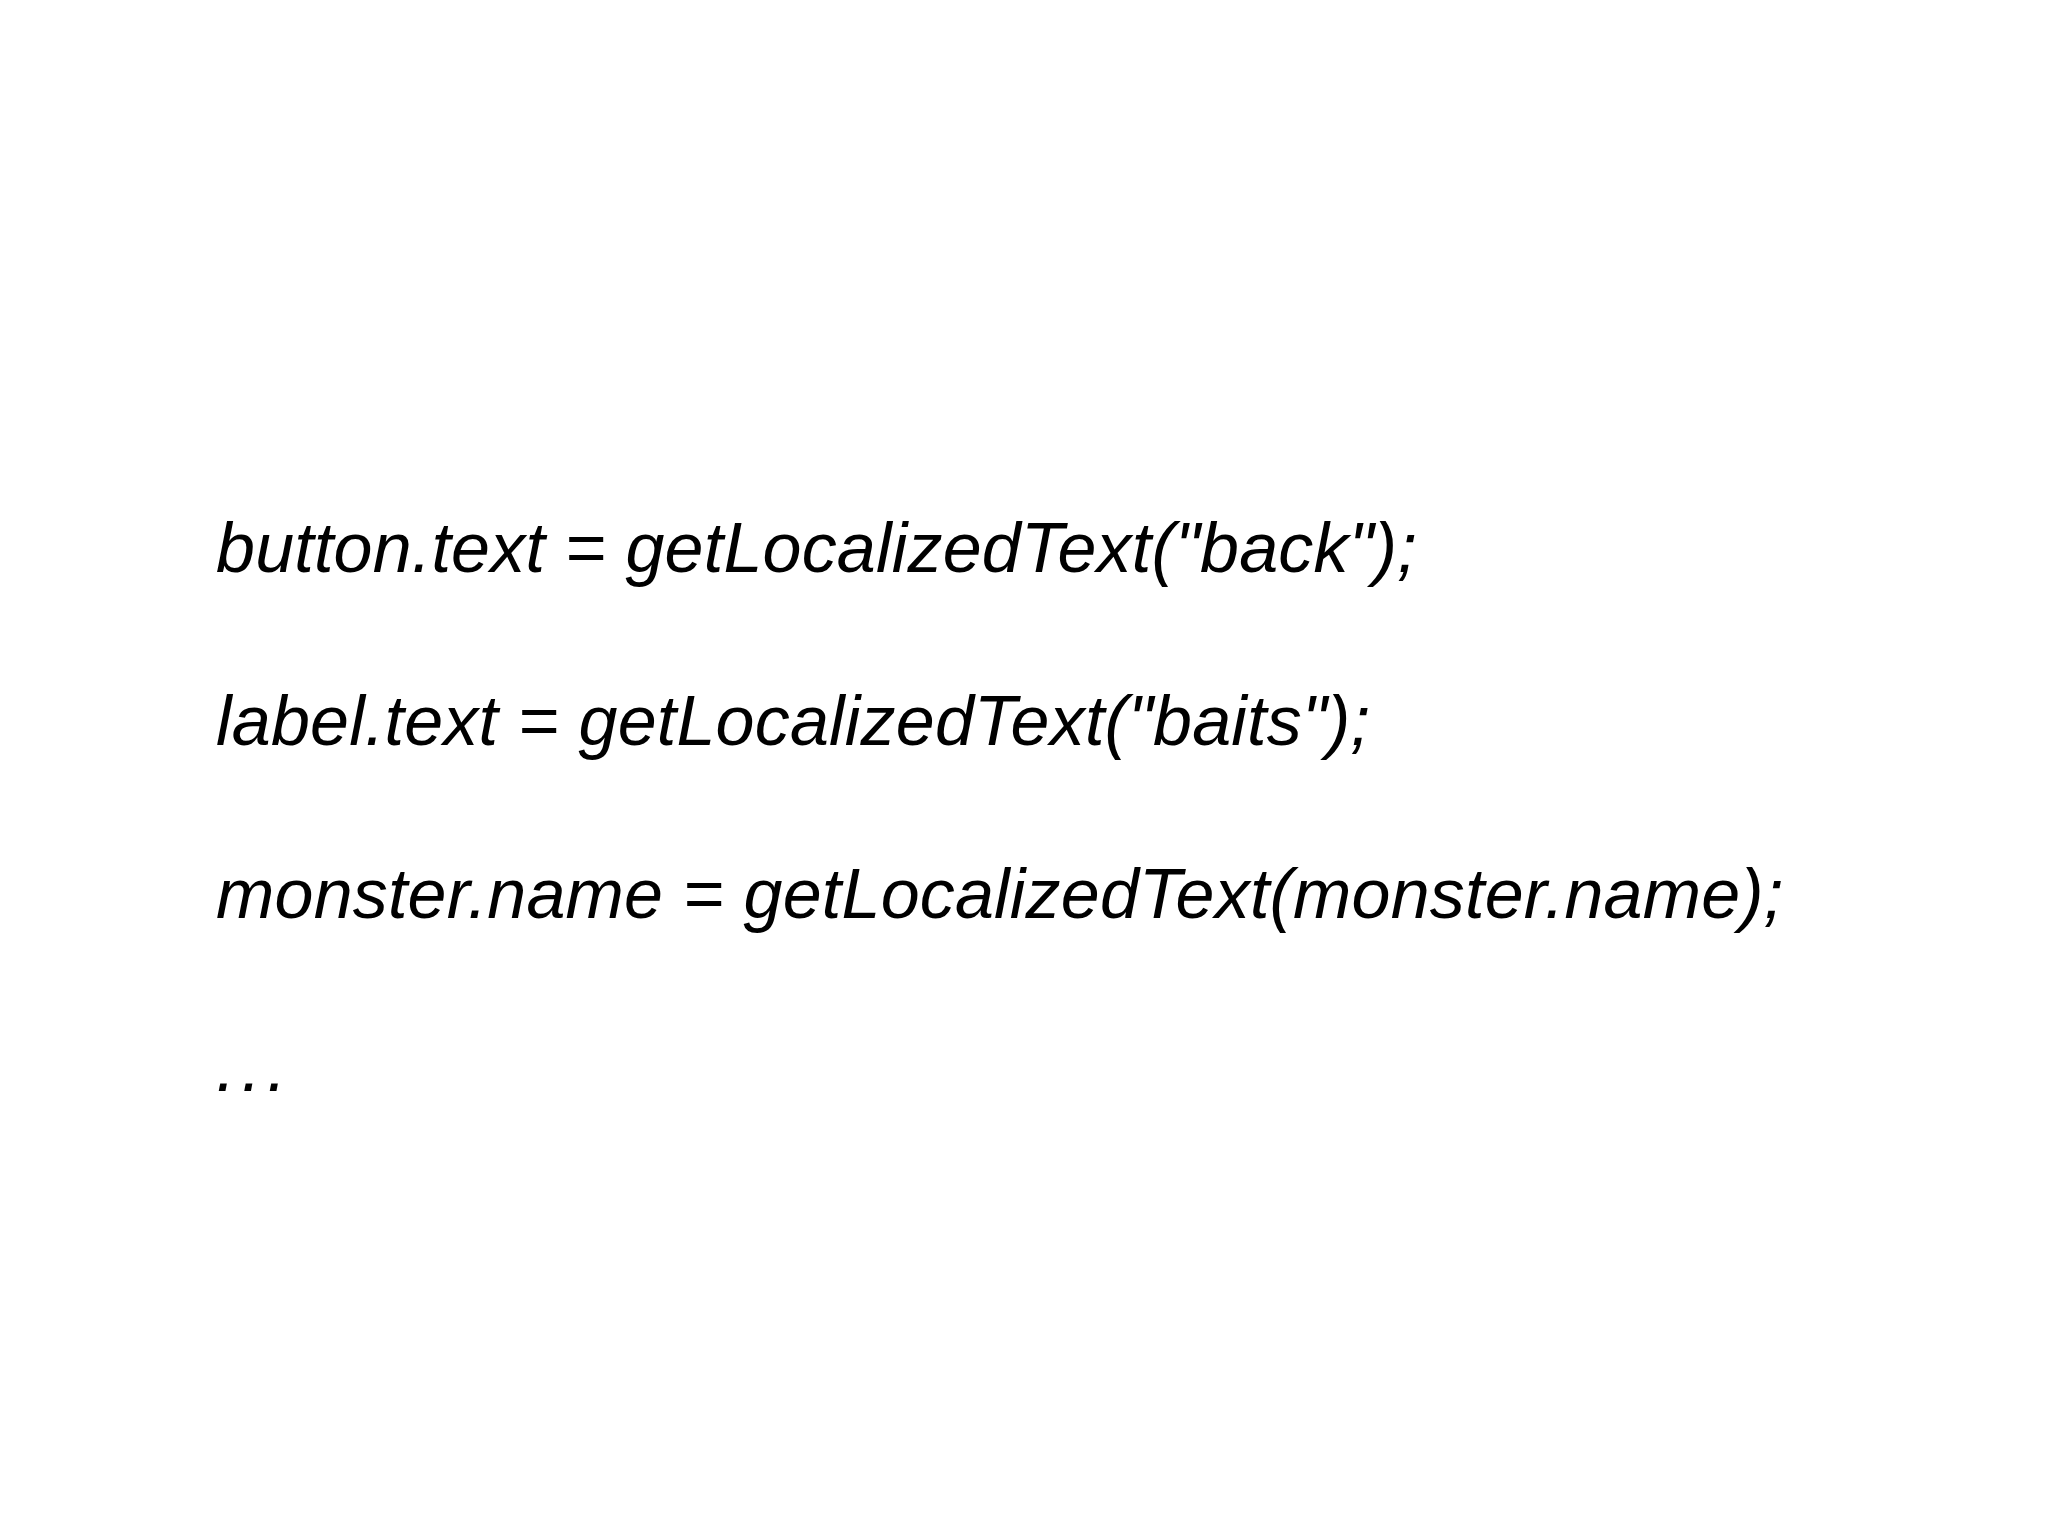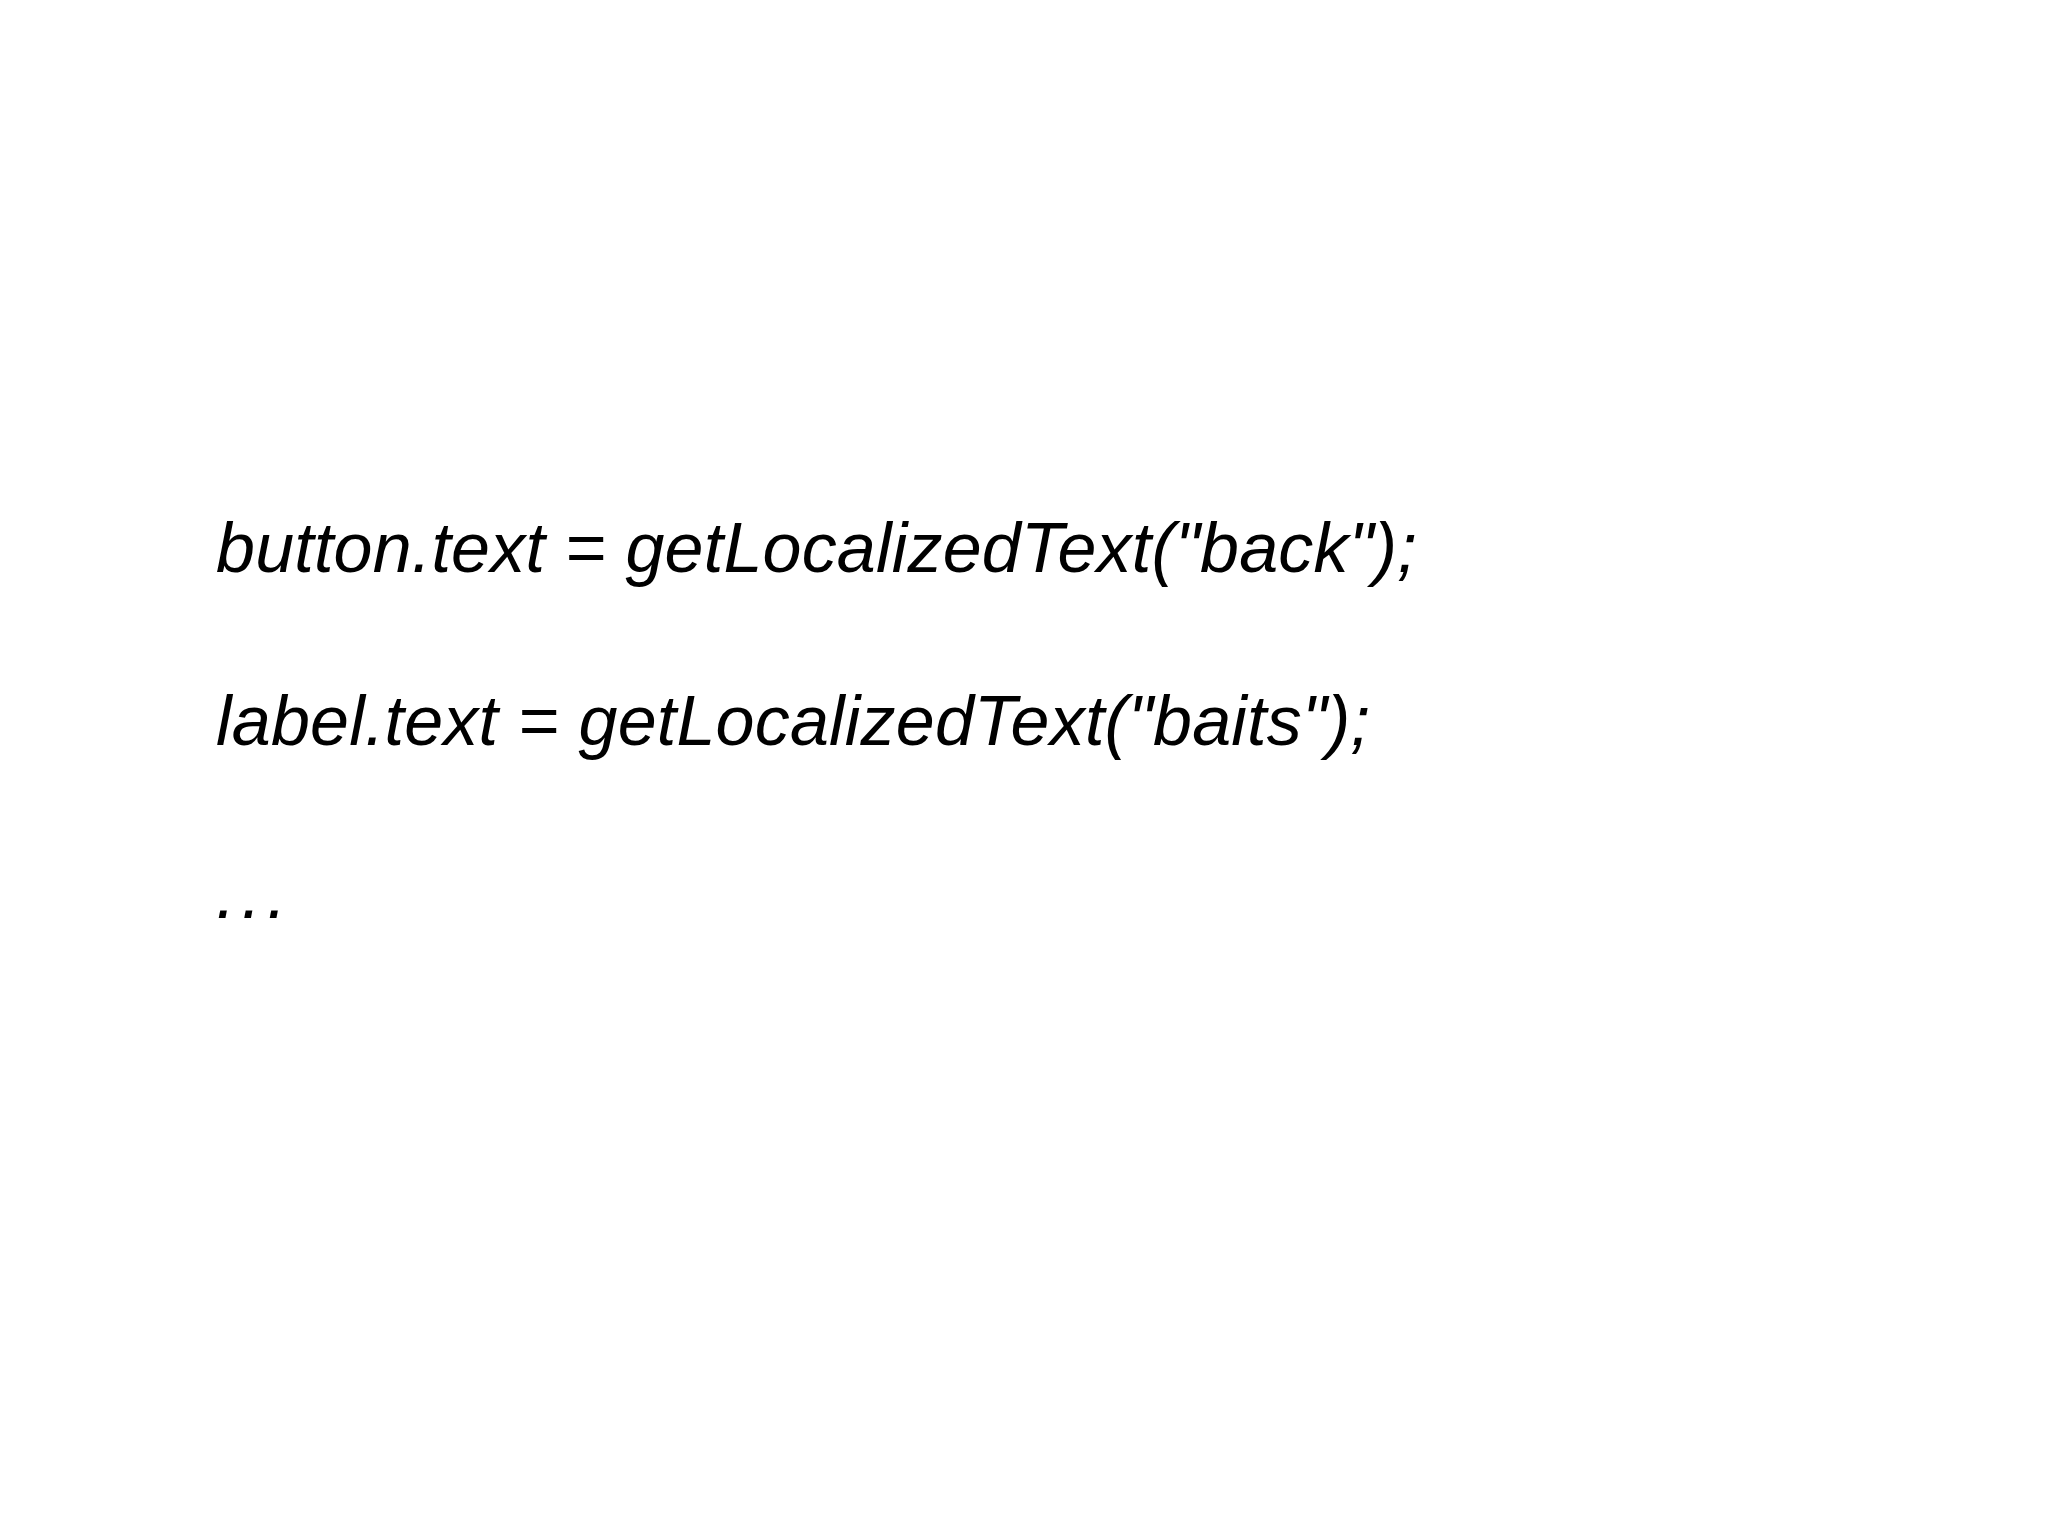--- a/index.html
+++ b/index.html
@@ -43,18 +43,19 @@
 <body>
 
 <div id="slide">
 
   <div id="code-block">
 
     <div class="code-line">button.text = getLocalizedText("back");</div>
 
     <div class="code-line">label.text = getLocalizedText("baits");</div>
 
+    <div class="code-line">monster.name = getLocalizedText(monster.name);</div>
 
     <div class="code-line ellipsis-line">...</div>
 
   </div>
 
 </div>
 
 </body></html>

